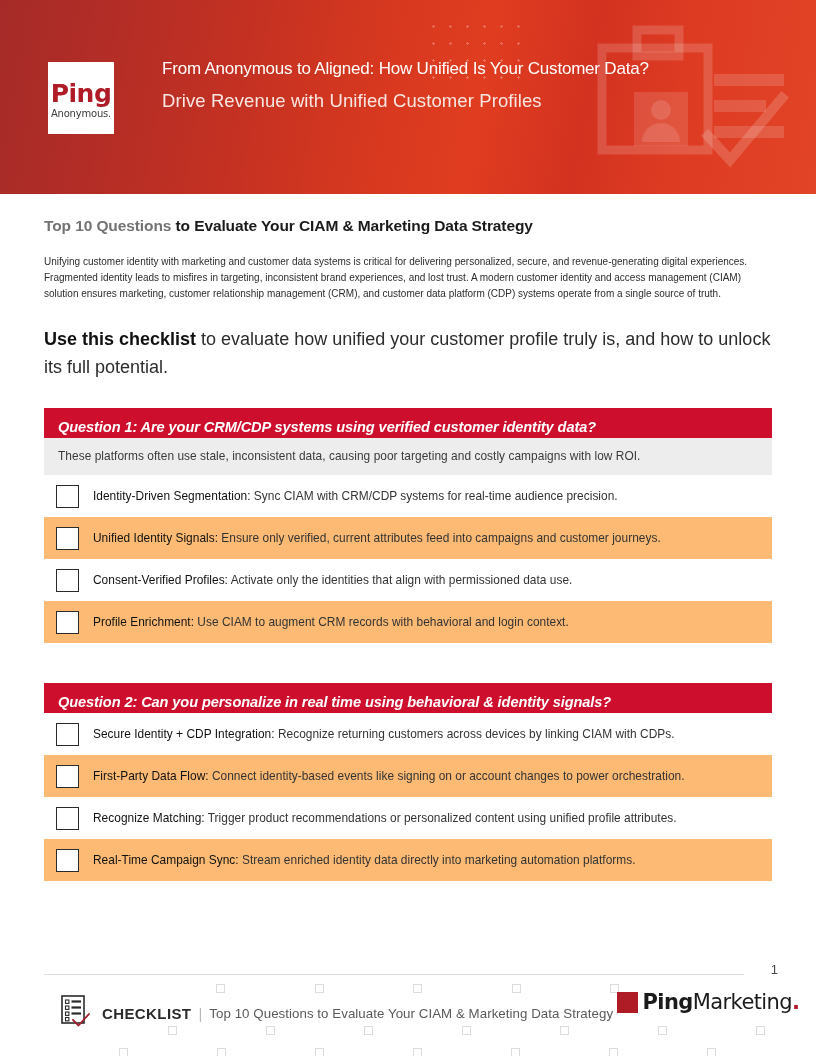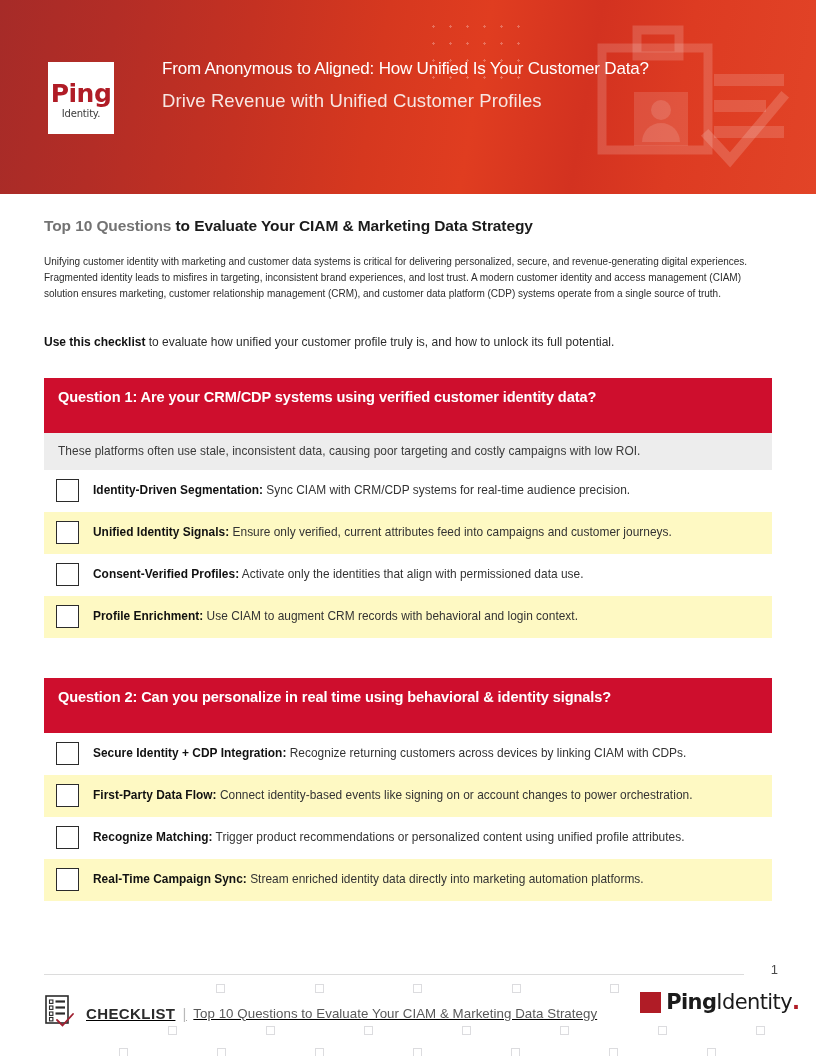--- a/index.html
+++ b/index.html
@@ -126,73 +126,74 @@
   .section-heading .accent { color: #737373; }
 
   .intro-para {
     margin-top: 19px;
     font-size: 10px;
     line-height: 1.62;
     color: #2c2c2c;
   }
 
   .intro-note {
-    margin-top: 30px;
-    font-size: 12px;
+    margin-top: 22px;
+    font-size: 18px;
     line-height: 1.6;
     color: #2c2c2c;
   }
   .intro-note b { color: #111; }
 
   
   .qblock { margin-top: 26px; }
   .qblock.second { margin-top: 40px; }
 
   .q-banner {
     background: #ce0e2d;
     color: #ffffff;
     font-size: 14.6px;
     font-weight: bold;
-    padding: 11px 14px 28px 14px;
+    padding: 11px 14px 3px 14px;
     letter-spacing: -0.1px;
+    font-style: italic;
   }
 
   .q-desc {
     background: #ededed;
     color: #3a3a3a;
     font-size: 11.9px;
     padding: 11px 14px 12px 14px;
     letter-spacing: 0.05px;
   }
 
   .check-row {
     display: flex;
     align-items: center;
     padding: 9px 14px 9px 12px;
     min-height: 42px;
     background: #ffffff;
   }
-  .check-row.alt { background: #fef9c3; }
+  .check-row.alt { background: #fdba74; }
 
   .checkbox {
     flex: 0 0 auto;
     width: 23px;
     height: 23px;
     border: 1.6px solid #2b2b2b;
     background: #ffffff;
     margin-right: 14px;
   }
 
   .check-text {
     font-size: 11.9px;
     color: #333333;
     line-height: 1.42;
     letter-spacing: 0.03px;
   }
-  .check-text b { color: #111111; font-weight: bold; }
+  .check-text b { color: #111111; font-weight: normal; }
 
   
   .footer {
     position: absolute;
     left: 0;
     bottom: 0;
     width: 816px;
     height: 96px;
   }
 
@@ -223,26 +224,25 @@
   .page-num {
     position: absolute;
     right: 38px;
     top: 2px;
     font-size: 13px;
     color: #4a4a4a;
   }
 
   .footer-content {
     position: absolute;
-    left: 44px;
+    left: 60px;
     top: 34px;
     width: 730px;
     display: flex;
     align-items: center;
-    text-decoration: underline;
   }
 
   .footer-icon { flex: 0 0 auto; margin-right: 12px; }
 
   .footer-label {
     font-size: 15px;
     font-weight: bold;
     color: #2b2b2b;
     letter-spacing: 0.4px;
   }
@@ -316,21 +316,21 @@
           <rect x="124" y="56" width="70" height="12"></rect>
           <rect x="124" y="82" width="52" height="12"></rect>
           <rect x="124" y="108" width="70" height="12"></rect>
         </g>
         <path d="M118 118 L140 142 L192 80" fill="none" stroke="rgba(255,255,255,0.17)" stroke-width="10" stroke-linecap="square"></path>
       </svg>
     </div>
 
     <div class="logo-box">
       <div class="logo-ping">Ping</div>
-      <div class="logo-identity">Identity.</div>
+      <div class="logo-identity">Anonymous.</div>
     </div>
 
     <div class="hdr-text">
       <div class="hdr-title">From Anonymous to Aligned: How Unified Is Your Customer Data?</div>
       <div class="hdr-sub">Drive Revenue with Unified Customer Profiles</div>
     </div>
   </div>
 
   <div class="body-wrap">
 
@@ -437,18 +437,18 @@
         </svg>
       </span>
       <span class="footer-label">CHECKLIST</span>
       <span class="footer-pipe">|</span>
       <span class="footer-sub">Top 10 Questions to Evaluate Your CIAM &amp; Marketing Data Strategy</span>
     </div>
 
     <div class="footer-logo">
       <span class="fl-square"></span>
       <span class="fl-ping">Ping</span>
-      <span class="fl-identity">Identity</span>
+      <span class="fl-identity">Marketing</span>
       <span class="fl-dot">.</span>
     </div>
   </div>
 
 </div>
 
 </body></html>

